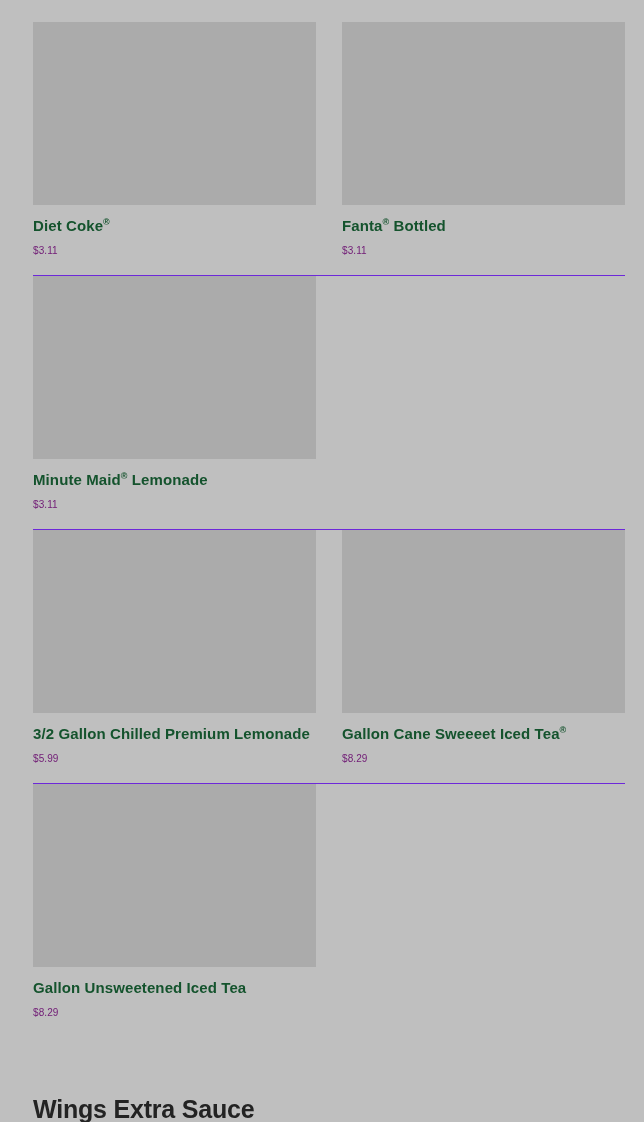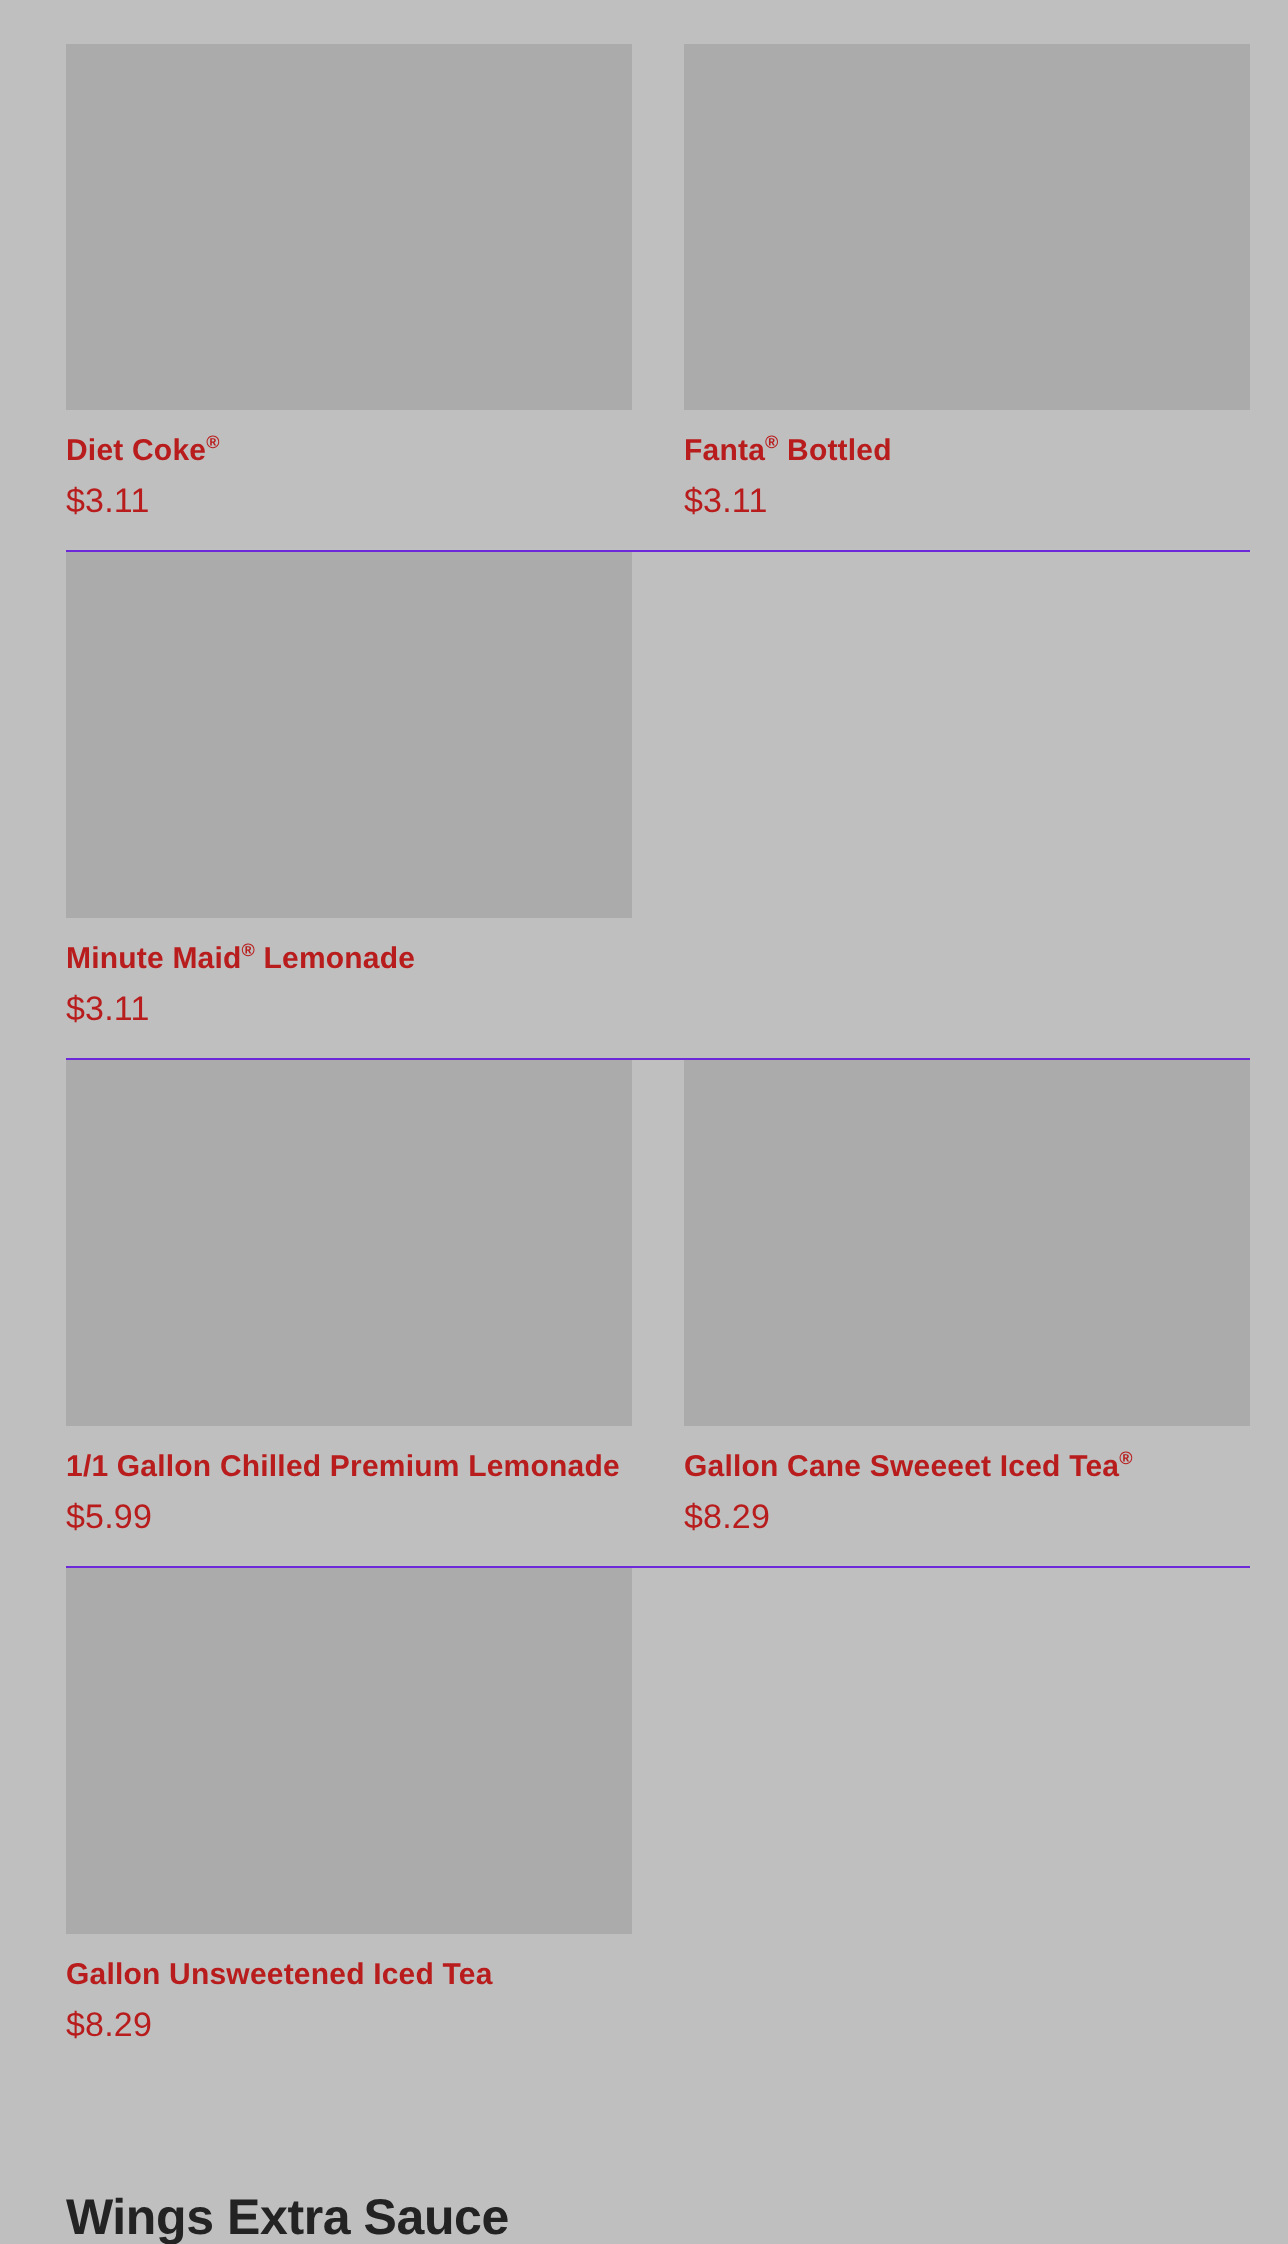--- a/index.html
+++ b/index.html
@@ -58,34 +58,34 @@
     background: #ababab;
     flex: none;
   }
 
   .product-title {
     margin-top: 11px;
     font-size: 15px;
     line-height: 20px;
     font-weight: 600;
     letter-spacing: 0.1px;
-    color: #b91c1c;
+    color: #14532d;
   }
 
   .product-title sup {
     font-size: 9px;
     vertical-align: super;
     line-height: 0;
   }
 
   .product-price {
     margin-top: 6px;
-    font-size: 17px;
+    font-size: 10px;
     line-height: 17px;
-    color: #b91c1c;
+    color: #701a75;
     letter-spacing: 0.1px;
   }
 
   .product-card.is-empty {
     background: transparent;
   }
   .product-card.is-empty .product-thumb {
     background: transparent;
   }
 
@@ -125,21 +125,21 @@
       <div class="product-card">
         <div class="product-thumb"></div>
         <div class="product-title"><span>Minute Maid</span><sup>®</sup><span> Lemonade</span></div>
         <div class="product-price">$3.11</div>
       </div>
     </div>
 
     <div class="product-row">
       <div class="product-card">
         <div class="product-thumb"></div>
-        <div class="product-title"><span>1/1 Gallon Chilled Premium Lemonade</span><sup></sup><span></span></div>
+        <div class="product-title"><span>3/2 Gallon Chilled Premium Lemonade</span><sup></sup><span></span></div>
         <div class="product-price">$5.99</div>
       </div>
       <div class="product-card">
         <div class="product-thumb"></div>
         <div class="product-title"><span>Gallon Cane Sweeeet Iced Tea</span><sup>®</sup><span></span></div>
         <div class="product-price">$8.29</div>
       </div>
     </div>
 
     <div class="product-row">

